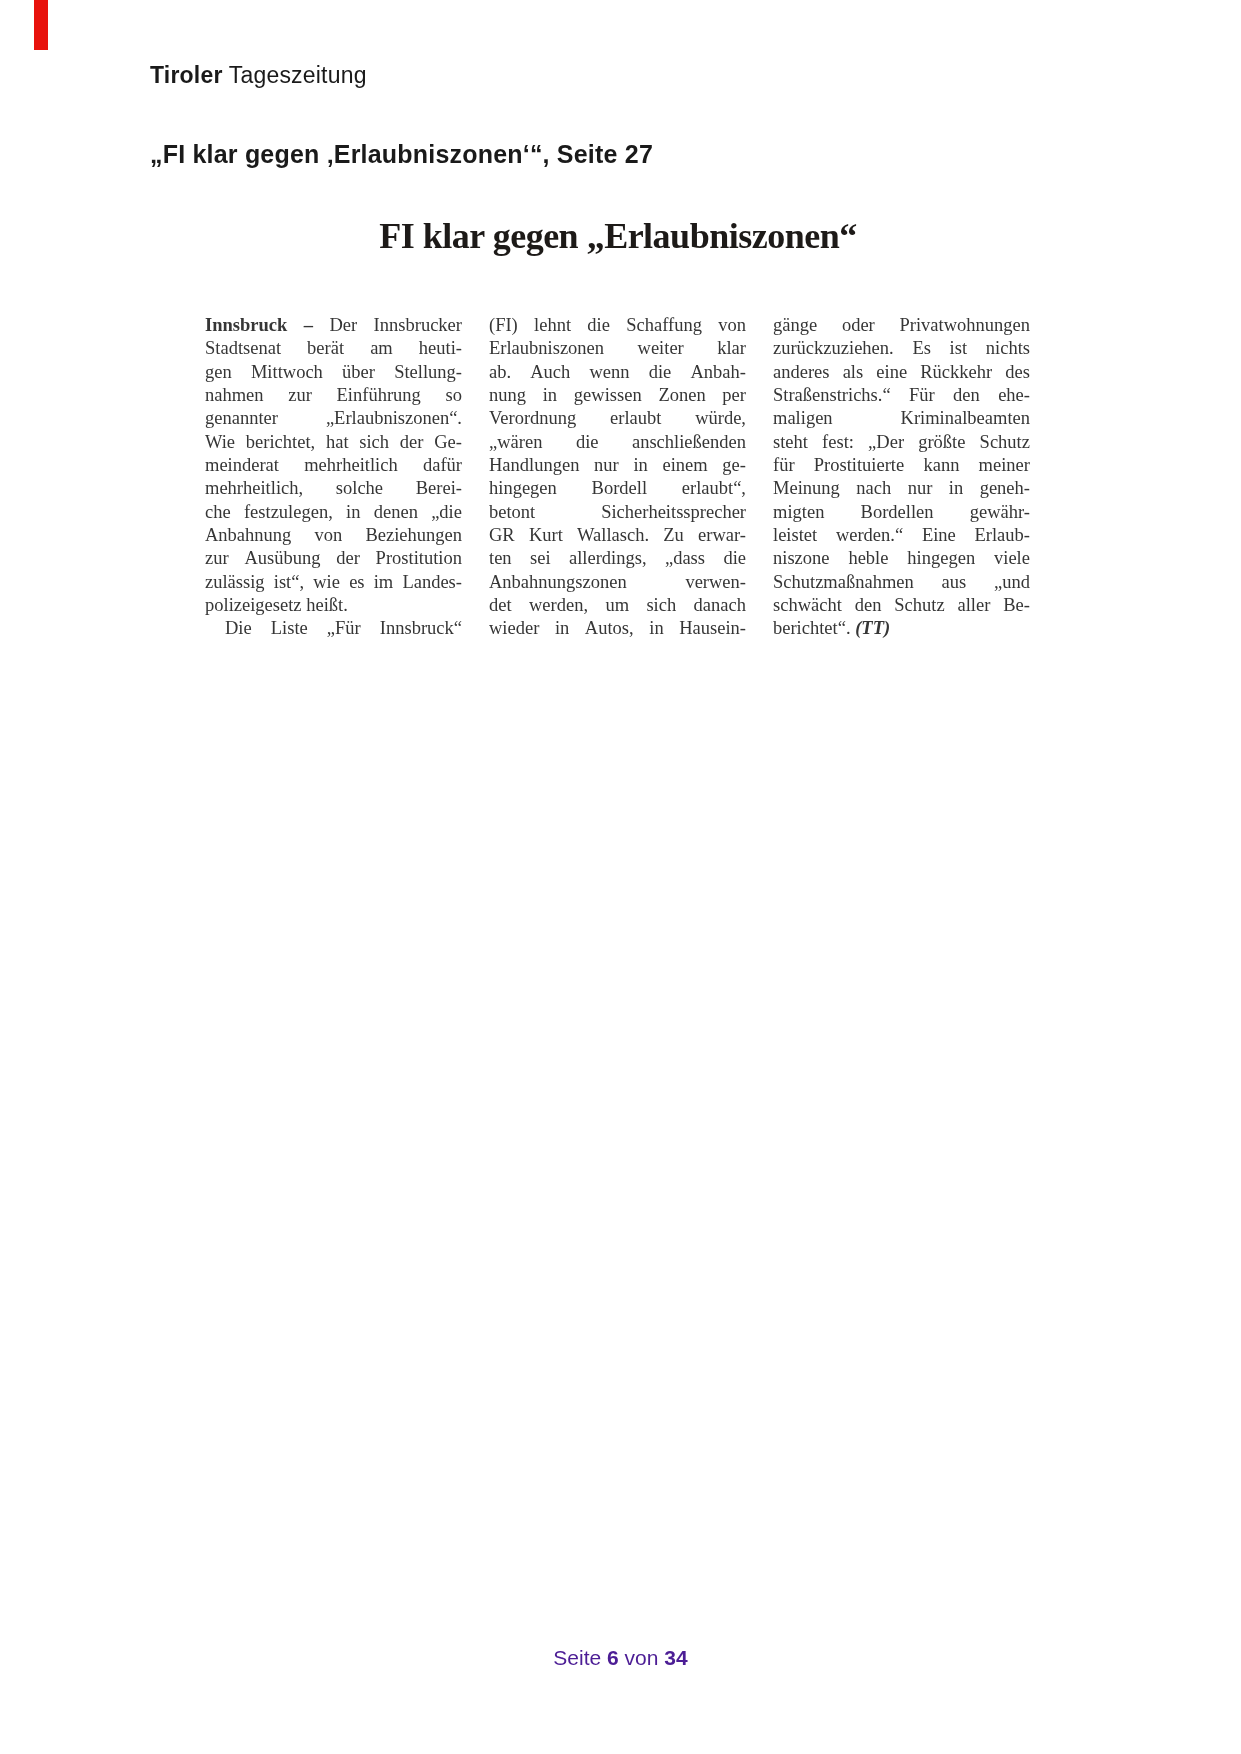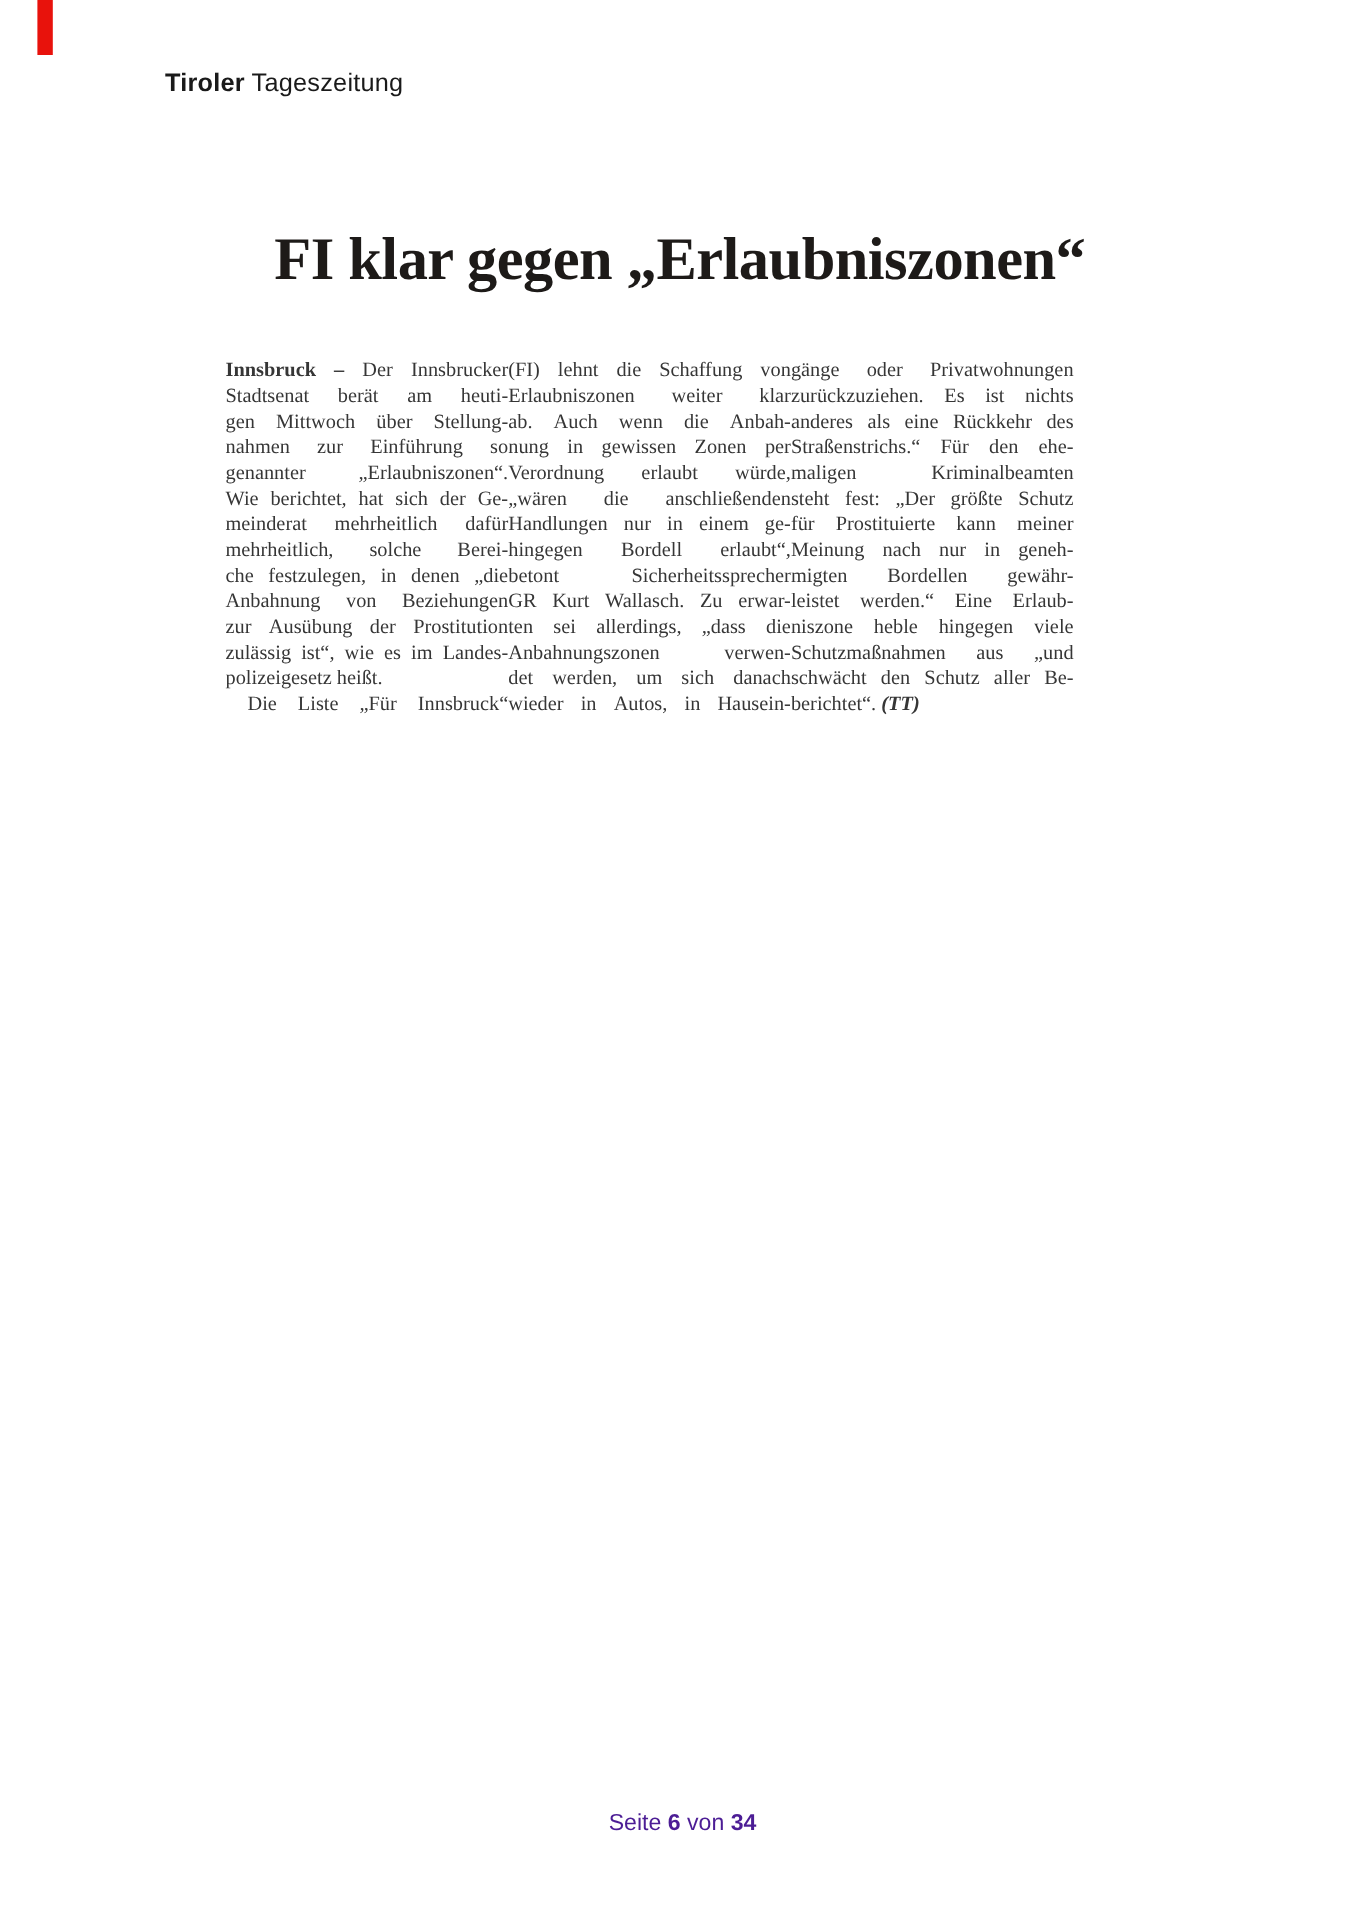--- a/index.html
+++ b/index.html
@@ -8,23 +8,23 @@
 
   .red-bar{position:absolute;left:34px;top:0;width:14px;height:50px;background:#e8120c;}
 
   .doc-header{position:absolute;left:150px;top:62px;font-size:23px;letter-spacing:0.2px;}
   .doc-header .b{font-weight:700;margin-top:13px;}
 
   .doc-subhead{position:absolute;left:150px;top:140px;font-size:25px;font-weight:700;letter-spacing:0.2px;}
 
   .article{position:absolute;left:205px;top:206px;width:826px;
            font-family:"Liberation Serif","DejaVu Serif",serif;}
-  .headline{font-size:55px;font-weight:700;color:#1d1a18;text-align:center;
+  .headline{font-size:36px;font-weight:700;color:#1d1a18;text-align:center;
             letter-spacing:-0.5px;line-height:60px;white-space:nowrap;}
-  .columns{display:flex;margin-top:60px;}
+  .columns{display:flex;gap:27px;margin-top:48px;}
   .col{width:257px;font-size:18.5px;color:#363636;}
   .ln{height:23.35px;line-height:23.35px;white-space:nowrap;overflow:visible;}
   .ln.j{display:flex;justify-content:space-between;}
   .ln.ind{padding-left:20px;}
   .b{font-weight:700;}
   .i{font-style:italic;font-weight:bold;}
 
   .page-footer{position:absolute;left:0;right:0;top:1646px;text-align:center;
                font-size:21px;color:#4c1d95;}
   .page-footer .b{font-weight:700;}
@@ -32,20 +32,21 @@
 </head>
 <body>
 
 <div class="page">
   <div class="red-bar" style="background: rgb(232, 18, 12);"></div>
 
   <div class="doc-header">
     <span class="b">Tiroler</span><span> Tageszeitung</span>
   </div>
 
+  <div class="doc-subhead">„FI klar gegen ‚Erlaubniszonen‘“, Seite 27</div>
 
   <div class="article">
     <div class="headline">FI klar gegen „Erlaubniszonen“</div>
     <div class="columns">
         <div class="col">
           <div class="ln j">
             <span class="b">Innsbruck</span>
             <span class="b">–</span>
             <span>Der</span>
             <span>Innsbrucker</span>

